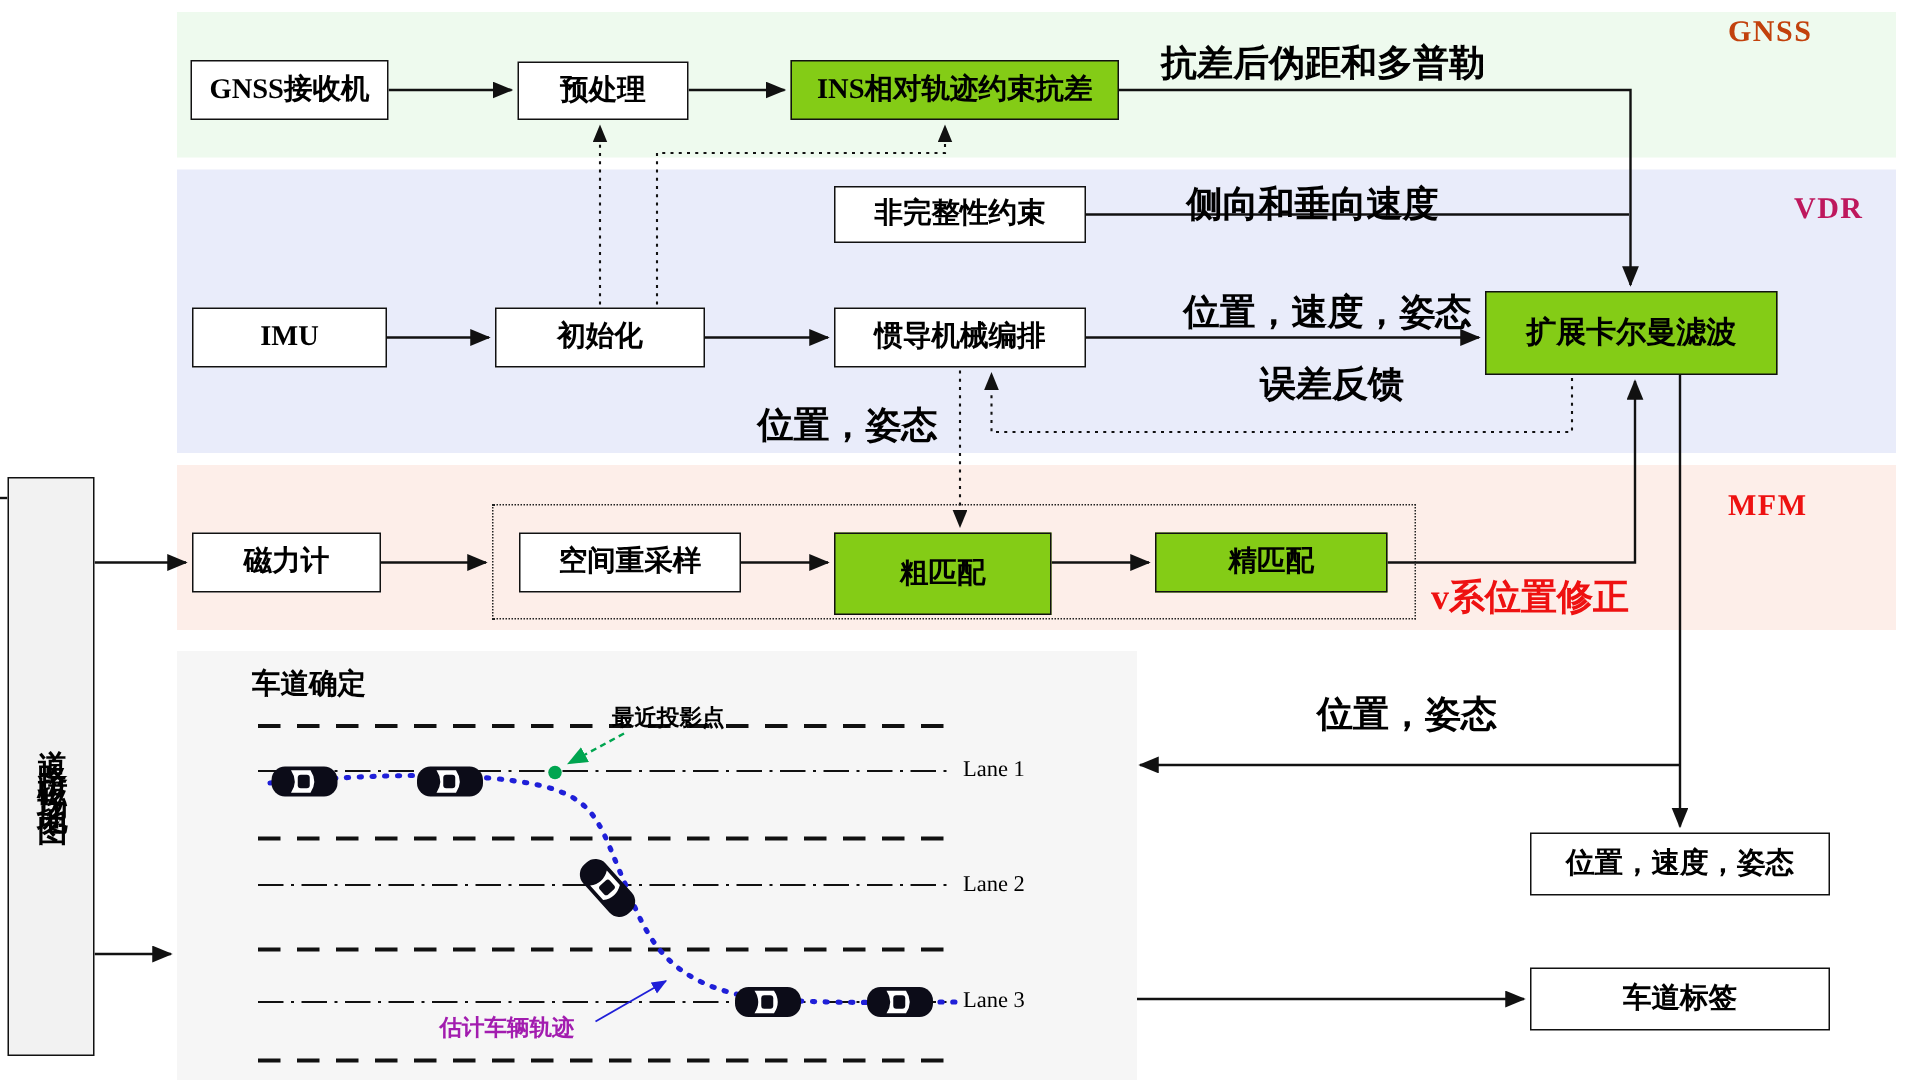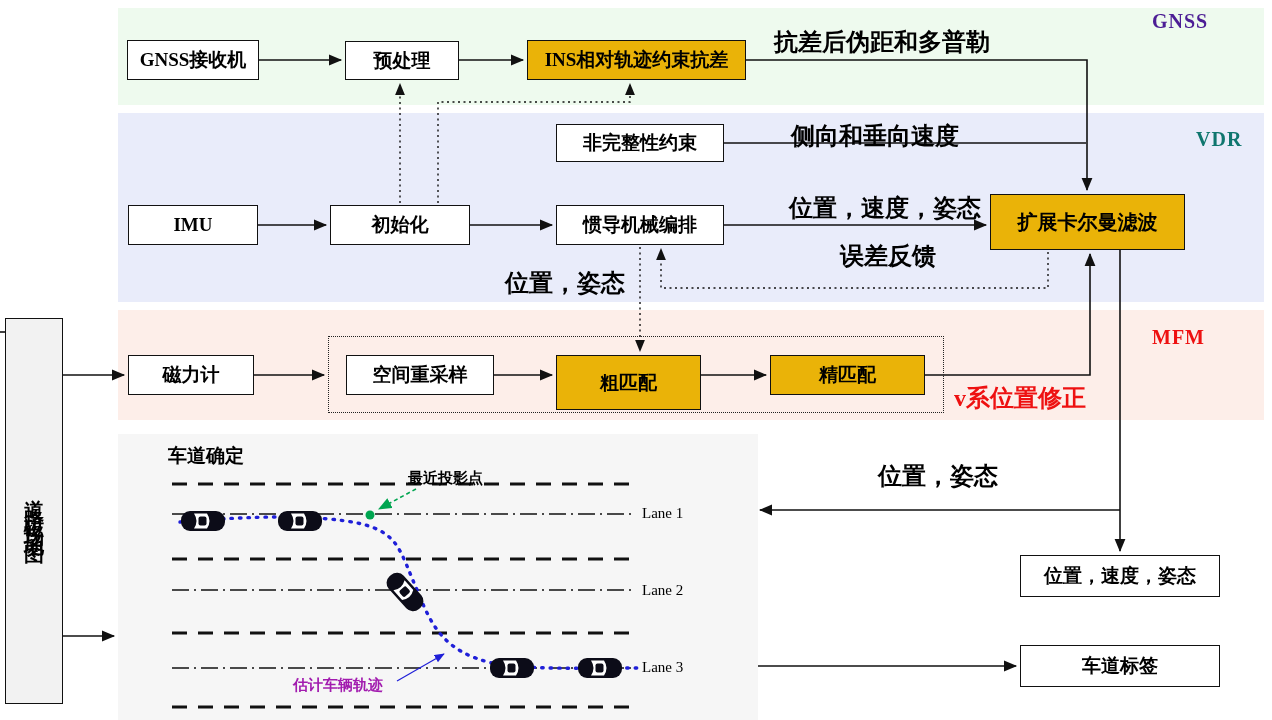--- a/index.html
+++ b/index.html
@@ -8,40 +8,40 @@
   .band{position:absolute;z-index:1;}
   .band-gnss{left:118px;top:8px;width:1146px;height:97px;background:#eefaee;}
   .band-vdr{left:118px;top:113px;width:1146px;height:189px;background:#e9ecfa;}
   .band-mfm{left:118px;top:310px;width:1146px;height:110px;background:#fdeee9;}
   .panel-lane{left:118px;top:434px;width:640px;height:286px;background:#f6f6f6;}
   .band-label{position:absolute;z-index:4;font-weight:700;font-size:20px;letter-spacing:1px;}
   .overlay{position:absolute;left:0;top:0;width:1272px;height:720px;z-index:2;}
   .box{position:absolute;z-index:3;display:flex;align-items:center;justify-content:center;
        background:#fff;border:1.6px solid #111;font-weight:700;font-size:19px;text-align:center;
        box-sizing:border-box;line-height:1.15;}
-  .yellow{background:#eab308;}
+  .yellow{background:#84cc16;}
   .dotted-container{position:absolute;z-index:2;border:1.6px dotted #222;box-sizing:border-box;}
   .lbl{position:absolute;z-index:4;font-weight:700;font-size:24px;text-align:center;white-space:nowrap;}
   .vertical{writing-mode:vertical-lr;text-orientation:upright;letter-spacing:9px;font-size:20px;
             background:#f2f2f2;}
   .lane-name{font-size:15px;font-weight:400;}
   .small-lbl{font-size:15px;}
 </style>
 </head>
 <body>
 
 <div class="canvas">
 
   <div class="band band-gnss"></div>
   <div class="band band-vdr"></div>
   <div class="band band-mfm"></div>
   <div class="band panel-lane"></div>
 
-  <div class="band-label" style="left:1152px;top:10px;color:#4c1d95">GNSS</div>
-  <div class="band-label" style="left:1196px;top:128px;color:#0f766e">VDR</div>
+  <div class="band-label" style="left:1152px;top:10px;color:#c2410c">GNSS</div>
+  <div class="band-label" style="left:1196px;top:128px;color:#be185d">VDR</div>
   <div class="band-label" style="left:1152px;top:326px;color:#ee1111">MFM</div>
 
   <svg class="overlay" viewBox="0 0 1272 720">
     <defs>
       <marker id="ab" markerWidth="10" markerHeight="8" refX="7.8" refY="3.5" orient="auto">
         <path d="M0,0 L8.5,3.5 L0,7 Z" fill="#111"></path>
       </marker>
       <marker id="ag" markerWidth="10" markerHeight="8" refX="7.8" refY="3.5" orient="auto">
         <path d="M0,0 L8.5,3.5 L0,7 Z" fill="#00a550"></path>
       </marker>

